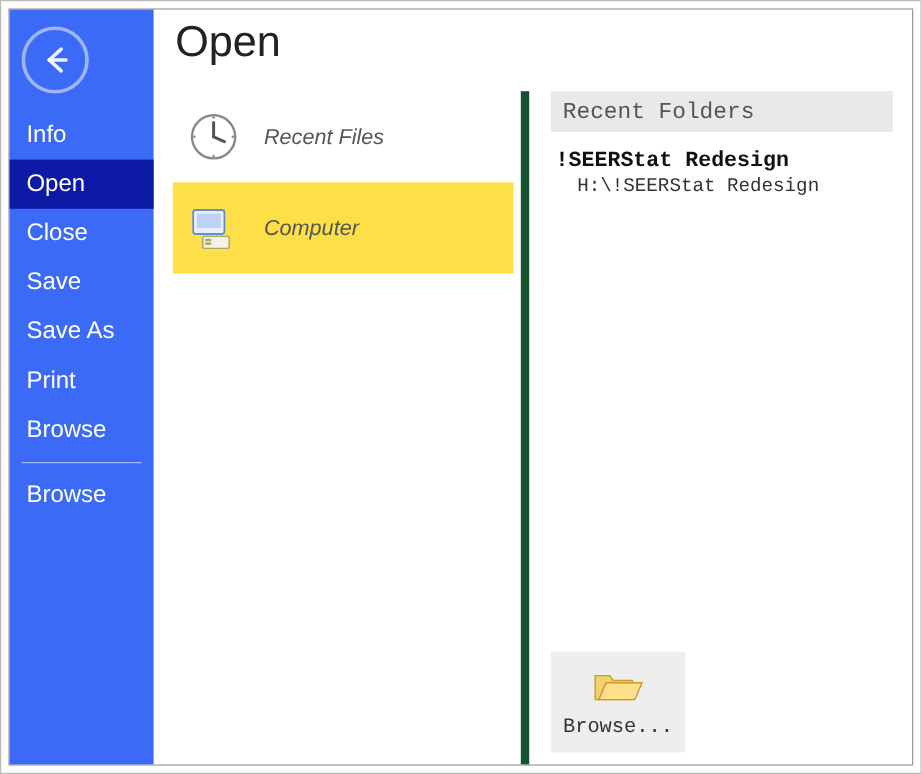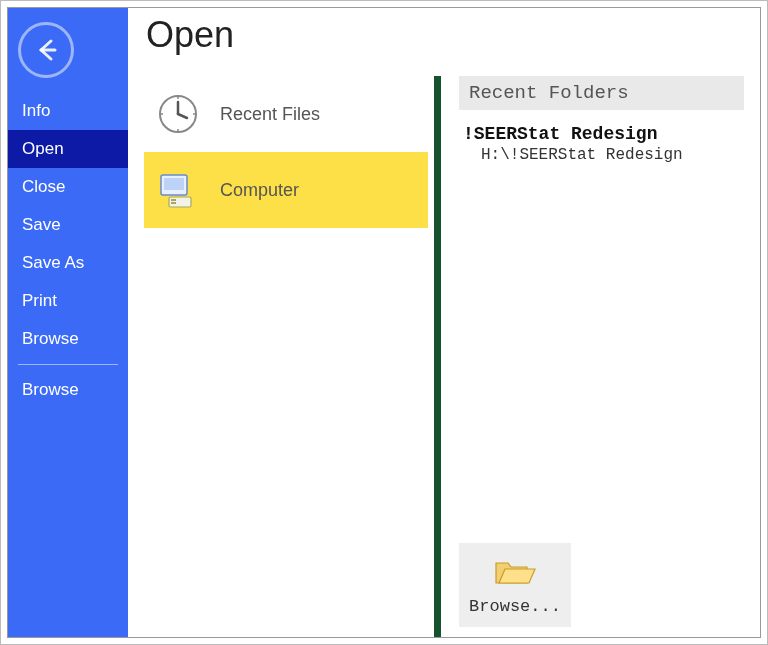--- a/index.html
+++ b/index.html
@@ -42,21 +42,21 @@
       height: 56px;
       border: 3px solid rgba(255,255,255,0.5);
       border-radius: 50%;
       display: flex;
       align-items: center;
       justify-content: center;
       cursor: pointer;
     }
     .nav-item {
       padding: 9px 14px;
-      font-size: 17px;
+      font-size: 20px;
       color: #fff;
       cursor: pointer;
     }
     .nav-item.active {
       background: #0c1aa5;
     }
     .nav-divider {
       border-top: 1px solid rgba(255,255,255,0.5);
       margin: 6px 10px;
     }
@@ -88,20 +88,21 @@
       padding-left: 18px;
       display: flex;
       flex-direction: column;
       font-family: Liberation Mono, monospace;
     }
     .source-item {
       display: flex;
       align-items: center;
       padding: 14px 10px;
       cursor: pointer;
+      font-style: italic;
     }
     .source-item.selected {
       background: #fde047;
     }
     .source-icon {
       width: 48px;
       height: 48px;
       display: flex;
       align-items: center;
       justify-content: center;

